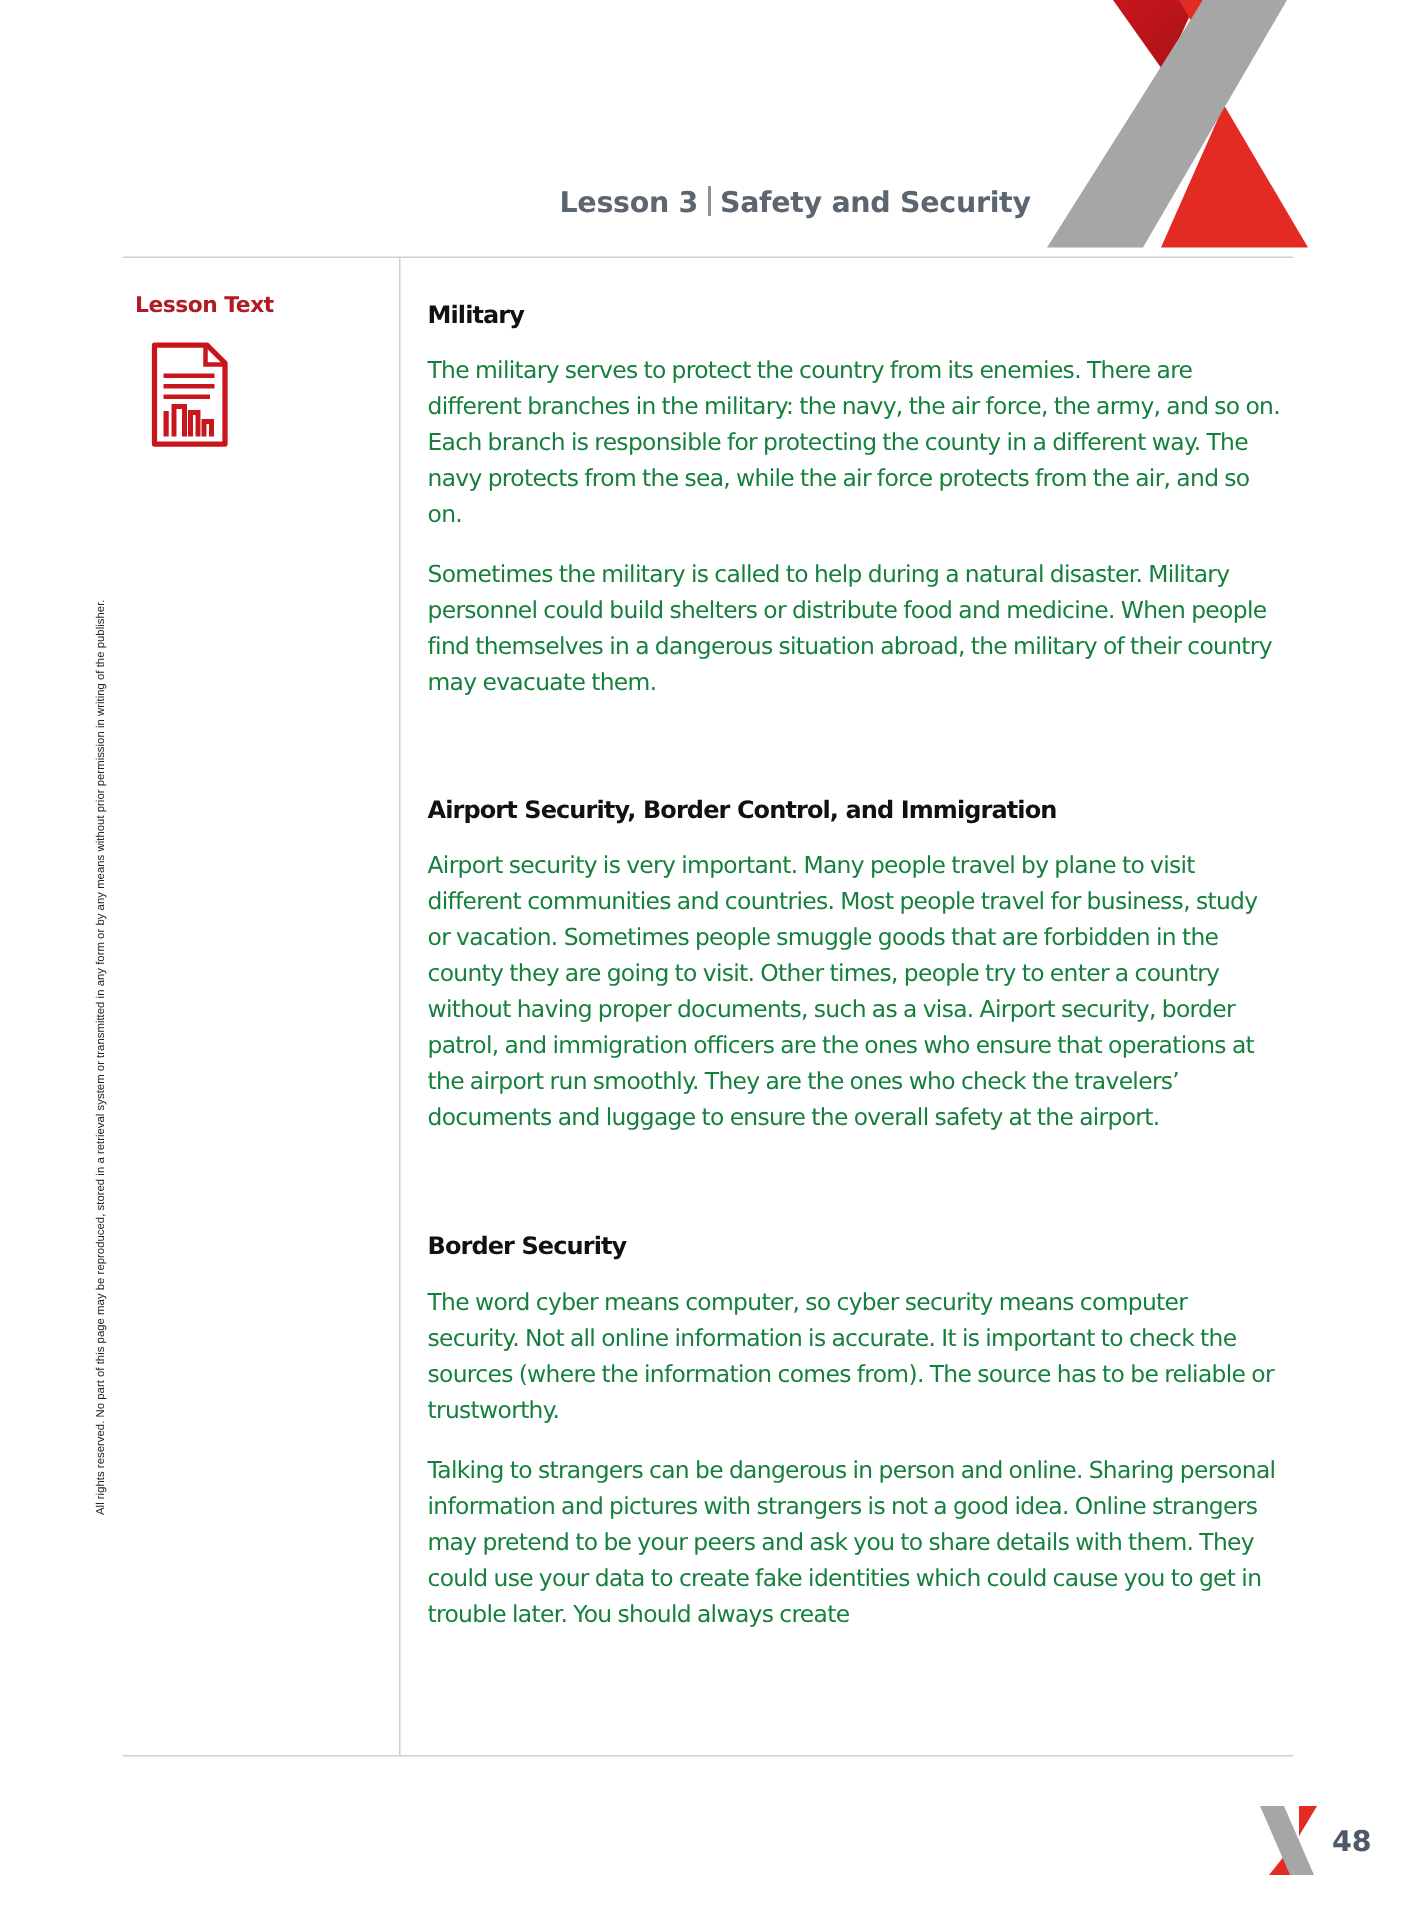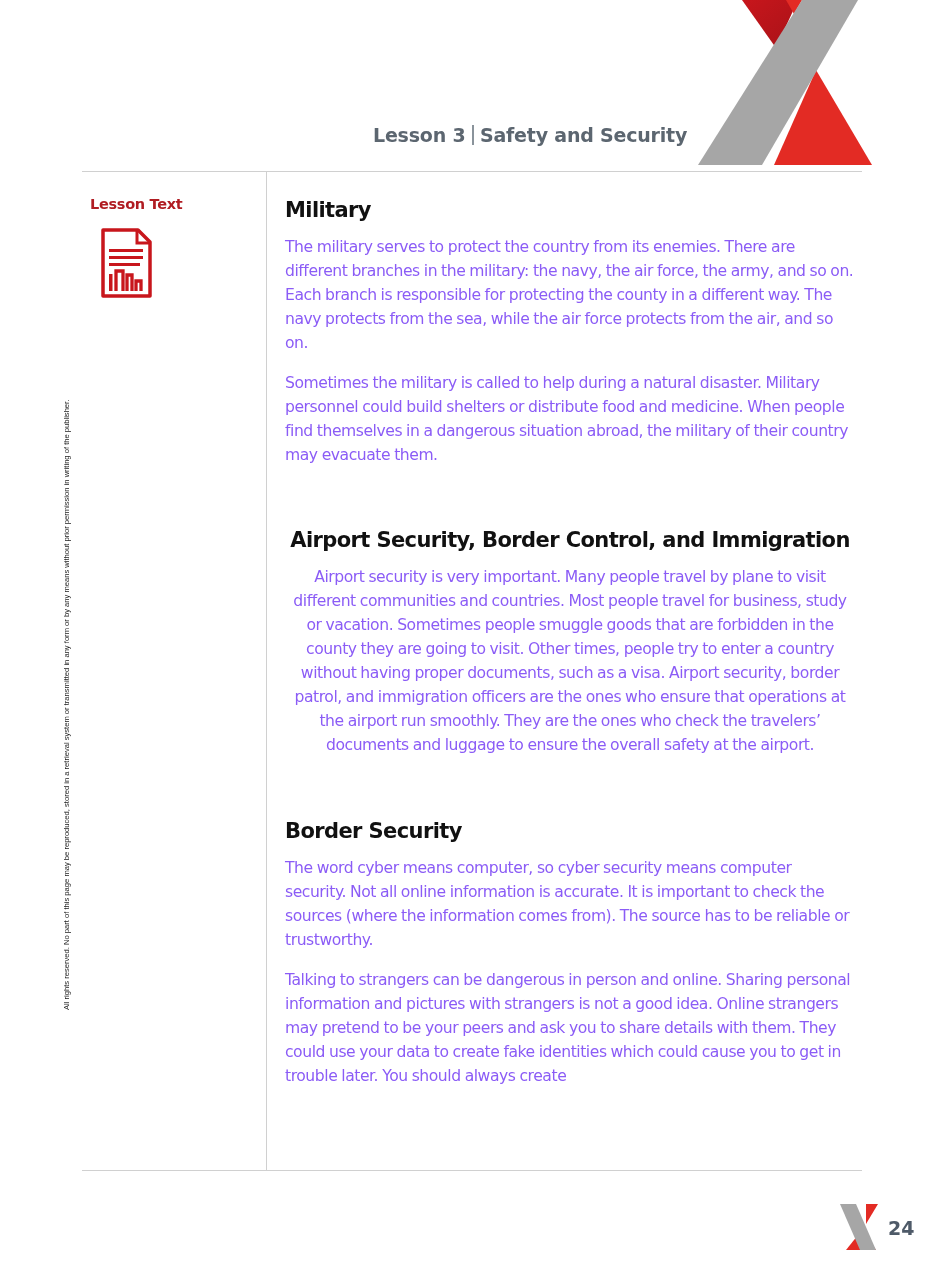--- a/index.html
+++ b/index.html
@@ -14,25 +14,25 @@
   .rule-top { position: absolute; left: 82px; top: 171px; width: 780px; height: 1px; background: #d0d0d0; }
   .rule-bottom { position: absolute; left: 82px; top: 1170px; width: 780px; height: 1px; background: #d0d0d0; }
   .col-divider { position: absolute; left: 266px; top: 172px; width: 1px; height: 998px; background: #d0d0d0; }
 
   .side-label { position: absolute; left: 90px; top: 196px; font-family: "DejaVu Sans", sans-serif; font-size: 14.5px; font-weight: bold; color: #b01c22; letter-spacing: -0.3px; }
   .doc-icon { position: absolute; left: 100px; top: 227px; width: 53px; height: 72px; }
 
   .vertical-notice { position: absolute; left: 62px; top: 1010px; transform-origin: 0 0; transform: rotate(-90deg); font-family: "Liberation Sans", sans-serif; font-size: 7.6px; color: #222; white-space: nowrap; }
 
   .content { position: absolute; left: 285px; top: 195px; width: 570px; }
-  .section-title { font-family: "DejaVu Sans", sans-serif; font-size: 21px; font-weight: bold; color: #111; margin: 0 0 10px 0; letter-spacing: -0.6px; line-height: 30px; }
-  .para { font-family: "DejaVu Sans", sans-serif; font-size: 15.6px; color: #8b5cf6; line-height: 24px; margin: 0 0 16px 0; letter-spacing: -0.45px; word-spacing: -0.5px; }
+  .section-title { font-family: "DejaVu Sans", sans-serif; font-size: 16px; font-weight: bold; color: #111; margin: 0 0 10px 0; letter-spacing: -0.6px; line-height: 30px; }
+  .para { font-family: "DejaVu Sans", sans-serif; font-size: 15.6px; color: #15803d; line-height: 24px; margin: 0 0 16px 0; letter-spacing: -0.45px; word-spacing: -0.5px; }
   .section { margin-bottom: 28px; }
   .s-military { height: 302px; }
-  .s-airport { height: 263px; text-align: center; }
+  .s-airport { height: 263px; }
 
   .page-number { position: absolute; left: 888px; top: 1217px; font-family: "DejaVu Sans", sans-serif; font-size: 19px; font-weight: bold; color: #4e5a68; }
 </style>
 </head>
 <body>
 
 <svg class="logo-top" viewBox="0 0 190 168">
   <defs>
     <linearGradient id="redTop" x1="0" y1="0" x2="1" y2="1">
       <stop offset="0" stop-color="#c8161c"></stop>
@@ -84,13 +84,13 @@
     <p class="para">The word cyber means computer, so cyber security means computer security. Not all online information is accurate.  It is important to check the sources (where the information comes from).  The source has to be reliable or trustworthy.</p>
     <p class="para">Talking to strangers can be dangerous in person and online. Sharing personal information and pictures with strangers is not a good idea. Online strangers may pretend to be your peers and ask you to share details with them.  They could use your data to create fake identities which could cause you to get in trouble later. You should always create</p>
   </div>
 </div>
 
 <svg class="logo-bottom" viewBox="0 0 46 46">
   <polygon points="26,26 40,46 10,46" fill="#e32b24"></polygon>
   <polygon points="4,0 20,0 40,46 24,46" fill="#a6a6a6"></polygon>
   <polygon points="30,0 42,0 30,20" fill="#e32b24"></polygon>
 </svg>
-<div class="page-number">24</div>
+<div class="page-number">48</div>
 
 </body></html>

